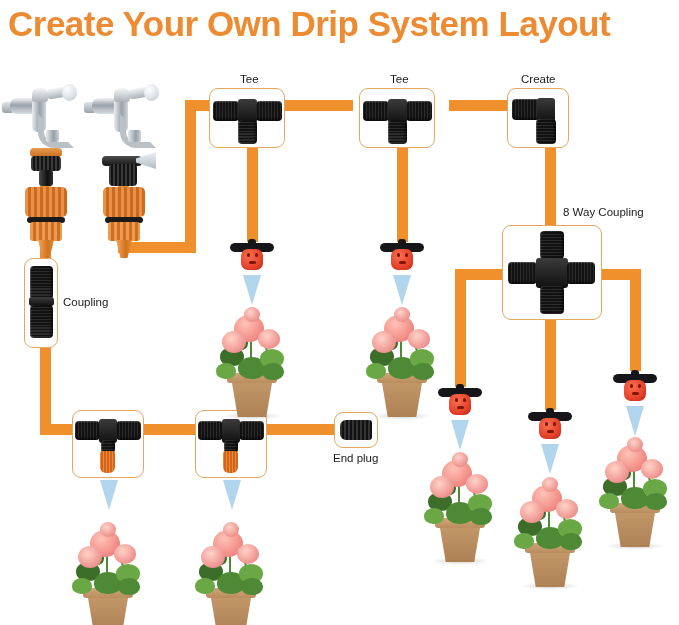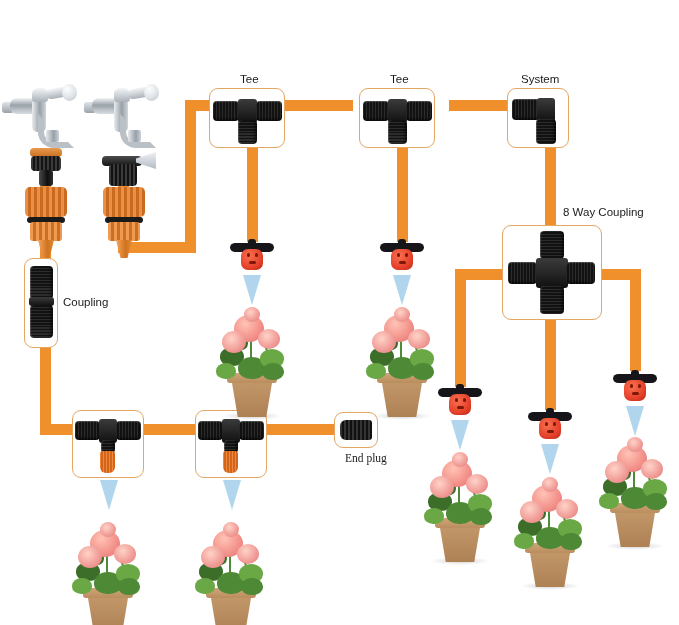--- a/index.html
+++ b/index.html
@@ -202,20 +202,21 @@
     background:repeating-linear-gradient(90deg,#343434 0 2px,#111 2px 4px),
                linear-gradient(180deg,#484848,#101010);
     border-radius:6px 3px 3px 6px;
   }
 </style>
 </head>
 <body>
 
 <div id="stage">
 
+  <div id="title">Create Your Own Drip System Layout</div>
 
   <div class="pipe v" style="left:40px;top:185px;height:78px;"></div>
   <div class="pipe v" style="left:40px;top:345px;height:90px;"></div>
   <div class="pipe h" style="left:40px;top:424px;width:58px;"></div>
 
   <div class="pipe v" style="left:118px;top:185px;height:68px;"></div>
   <div class="pipe h" style="left:118px;top:242px;width:78px;"></div>
   <div class="pipe v" style="left:185px;top:100px;height:150px;"></div>
   <div class="pipe h" style="left:185px;top:100px;width:32px;"></div>
 
@@ -296,21 +297,21 @@
   </div>
 
   <div class="lbl" style="left:390px;top:73px;">Tee</div>
   <div class="fitbox" style="left:359px;top:88px;width:76px;height:60px;">
     <div class="nut" style="left:3px;top:12px;width:26px;height:20px;"></div>
     <div class="hub" style="left:28px;top:10px;width:19px;height:24px;"></div>
     <div class="nut" style="left:46px;top:12px;width:26px;height:20px;"></div>
     <div class="nutv" style="left:28px;top:31px;width:19px;height:24px;"></div>
   </div>
 
-  <div class="lbl" style="left:521px;top:73px;">System</div>
+  <div class="lbl" style="left:521px;top:73px;">Create</div>
   <div class="fitbox" style="left:507px;top:88px;width:62px;height:60px;">
     <div class="nut" style="left:4px;top:10px;width:28px;height:21px;"></div>
     <div class="hub" style="left:29px;top:9px;width:18px;height:24px;"></div>
     <div class="nutv" style="left:28px;top:30px;width:20px;height:25px;"></div>
   </div>
 
   <div class="lbl" style="left:563px;top:206px;">8 Way Coupling</div>
   <div class="fitbox" style="left:502px;top:225px;width:100px;height:95px;">
     <div class="nutv" style="left:37px;top:5px;width:24px;height:28px;"></div>
     <div class="nut" style="left:5px;top:36px;width:29px;height:22px;"></div>
@@ -331,21 +332,21 @@
     <div class="nut" style="left:2px;top:10px;width:25px;height:19px;"></div>
     <div class="hub" style="left:26px;top:8px;width:18px;height:24px;"></div>
     <div class="nut" style="left:43px;top:10px;width:25px;height:19px;"></div>
     <div class="nutv" style="left:28px;top:29px;width:14px;height:13px;"></div>
     <div class="emit" style="left:27px;top:40px;"></div>
   </div>
 
   <div class="fitbox" style="left:334px;top:412px;width:44px;height:36px;">
     <div class="plug" style="left:5px;top:7px;"></div>
   </div>
-  <div class="lbl" style="left:345px;top:452px;font-family:Liberation Serif, serif;">End plug</div>
+  <div class="lbl" style="left:333px;top:452px;">End plug</div>
 
   <div class="spray" style="left:230px;top:243px;">
     <div class="crown"></div>
     <div class="hat"></div>
     <div class="body"></div>
     <div class="eye l"></div>
     <div class="eye r"></div>
     <div class="mouth"></div>
   </div>
   <div class="jet" style="left:243px;top:275px;"></div>

